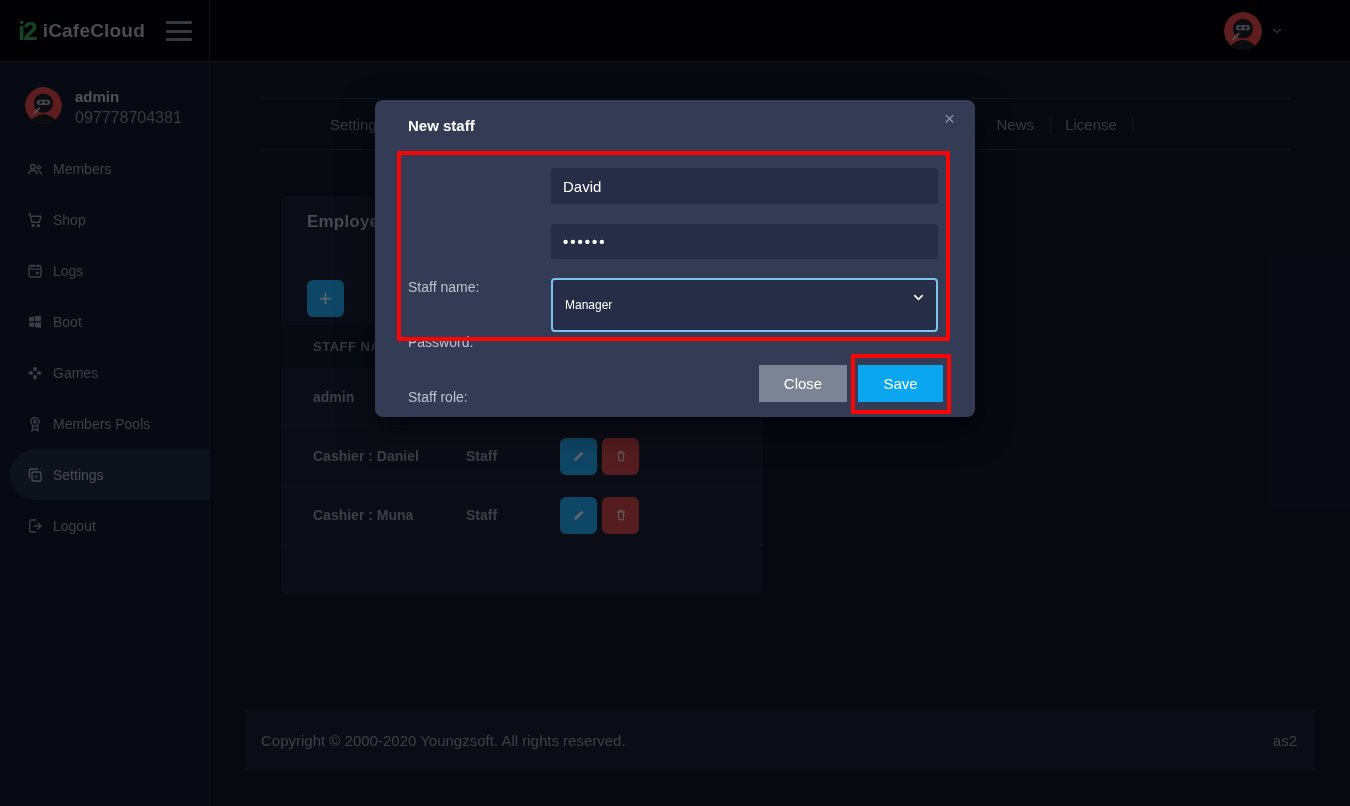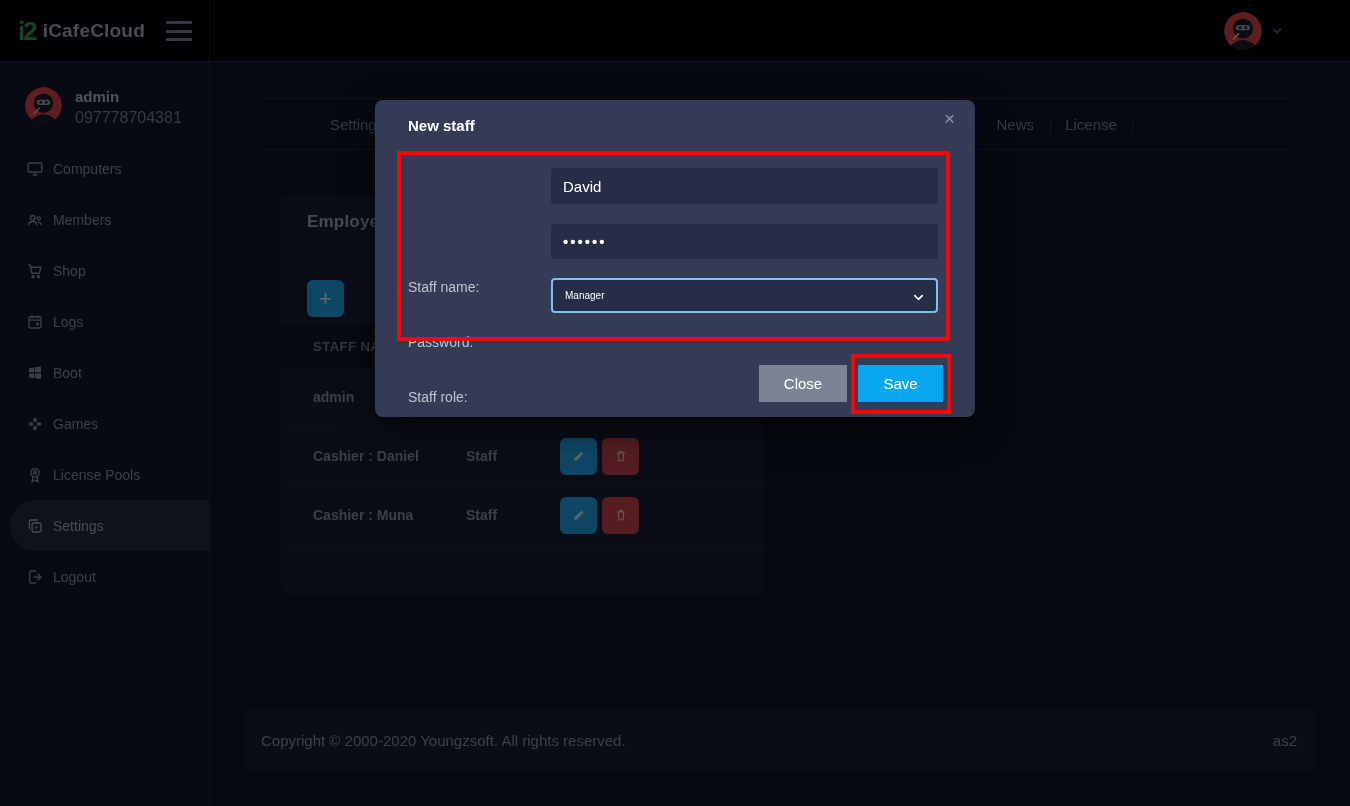--- a/index.html
+++ b/index.html
@@ -58,21 +58,21 @@
 
   
   .modal { position:absolute; left:375px; top:100px; width:600px; height:317px; background:#343c55; border-radius:8px; z-index:100; box-shadow:0 12px 34px rgba(0,0,0,.55); }
   .modal-title { position:absolute; left:33px; top:17px; font-size:15px; font-weight:bold; color:#ffffff; }
   .modal-x { position:absolute; right:20px; top:8px; font-size:19px; color:#8b93a3; background:none; border:none; cursor:pointer; }
   .form-label { position:absolute; left:33px; font-size:14px; color:#bec3cd; }
   .lbl-0 { top:179px; } .lbl-1 { top:234px; } .lbl-2 { top:289px; }
   .form-input { position:absolute; left:176px; width:387px; background:#262d46; border:none; border-radius:3px; color:#fff; font-size:15px; padding:0 12px; font-family:"Liberation Sans", sans-serif; outline:none; }
   .in-0 { top:68px; height:36px; }
   .in-1 { top:124px; height:35px; letter-spacing:2px; font-weight:bold; }
-  .form-select { position:absolute; left:176px; top:178px; width:387px; height:35px; background:#262d46; border:2px solid #7ec1f0; border-radius:4px; color:#fff; font-size:10px; display:flex; align-items:center; padding:0 12px; cursor:pointer; }
+  .form-select { position:absolute; left:176px; top:178px; width:387px; height:54px; background:#262d46; border:2px solid #7ec1f0; border-radius:4px; color:#fff; font-size:12px; display:flex; align-items:center; padding:0 12px; cursor:pointer; }
   .form-select svg { position:absolute; right:10px; top:10px; }
   .btn { position:absolute; top:265px; height:37px; border:none; border-radius:0; color:#fff; font-size:15px; font-family:"Liberation Sans", sans-serif; cursor:pointer; }
   .btn-close { left:384px; width:88px; background:#7c8394; }
   .btn-save { left:483px; width:85px; background:#0aa7f0; }
 
   
   .red-rect { position:absolute; border:4px solid #fa0505; z-index:120; pointer-events:none; }
   .red-form { left:397px; top:151px; width:553px; height:190px; }
   .red-save { left:851px; top:354px; width:100px; height:60px; }
 </style>
@@ -121,27 +121,20 @@
           <circle cx="13.8" cy="9.9" r="0.9" fill="#191920"></circle>
           <path d="M5.5 17.5 L9.5 13.5" stroke="#c9ccd2" stroke-width="1"></path>
         </svg>
       </span>
       <div class="side-user-name">admin</div>
       <div class="side-user-phone">097778704381</div>
     </div>
     <nav class="nav">
       <div class="nav-item">
         <svg width="18" height="18" viewBox="0 0 24 24" fill="none" stroke="currentColor" stroke-width="1.8">
-            <rect x="3" y="4" width="18" height="12" rx="1.5"></rect>
-            <path d="M9 20h6M12 16v4"></path>
-          </svg>
-        <span>Computers</span>
-      </div>
-      <div class="nav-item">
-        <svg width="18" height="18" viewBox="0 0 24 24" fill="none" stroke="currentColor" stroke-width="1.8">
             <circle cx="9" cy="9" r="3"></circle>
             <circle cx="17" cy="10" r="2.2"></circle>
             <path d="M3.5 19c0-3 2.5-5 5.5-5s5.5 2 5.5 5"></path>
             <path d="M16.2 14.8c2.5.3 4.3 2 4.3 4.2"></path>
           </svg>
         <span>Members</span>
       </div>
       <div class="nav-item">
         <svg width="18" height="18" viewBox="0 0 24 24" fill="none" stroke="currentColor" stroke-width="1.8">
             <circle cx="9.5" cy="19.5" r="1.4" fill="currentColor"></circle>
@@ -173,21 +166,21 @@
           </svg>
         <span>Games</span>
       </div>
       <div class="nav-item">
         <svg width="18" height="18" viewBox="0 0 24 24" fill="none" stroke="currentColor" stroke-width="1.8">
             <circle cx="12" cy="9" r="5.5"></circle>
             <path d="M9.5 13.5 8 21l4-2.2L16 21l-1.5-7.5"></path>
             <circle cx="12" cy="7.8" r="1.4"></circle>
             <path d="M9.8 11.3c.4-1.2 1.2-1.8 2.2-1.8s1.8.6 2.2 1.8"></path>
           </svg>
-        <span>License Pools</span>
+        <span>Members Pools</span>
       </div>
       <div class="nav-item active">
         <svg width="18" height="18" viewBox="0 0 24 24" fill="none" stroke="currentColor" stroke-width="1.8">
             <rect x="8" y="8" width="12" height="12" rx="2"></rect>
             <path d="M4.5 16V6a2 2 0 0 1 2-2H16"></path>
             <path d="M12.5 12l3 2-3 2z" fill="currentColor" stroke="none"></path>
           </svg>
         <span>Settings</span>
       </div>
       <div class="nav-item">

